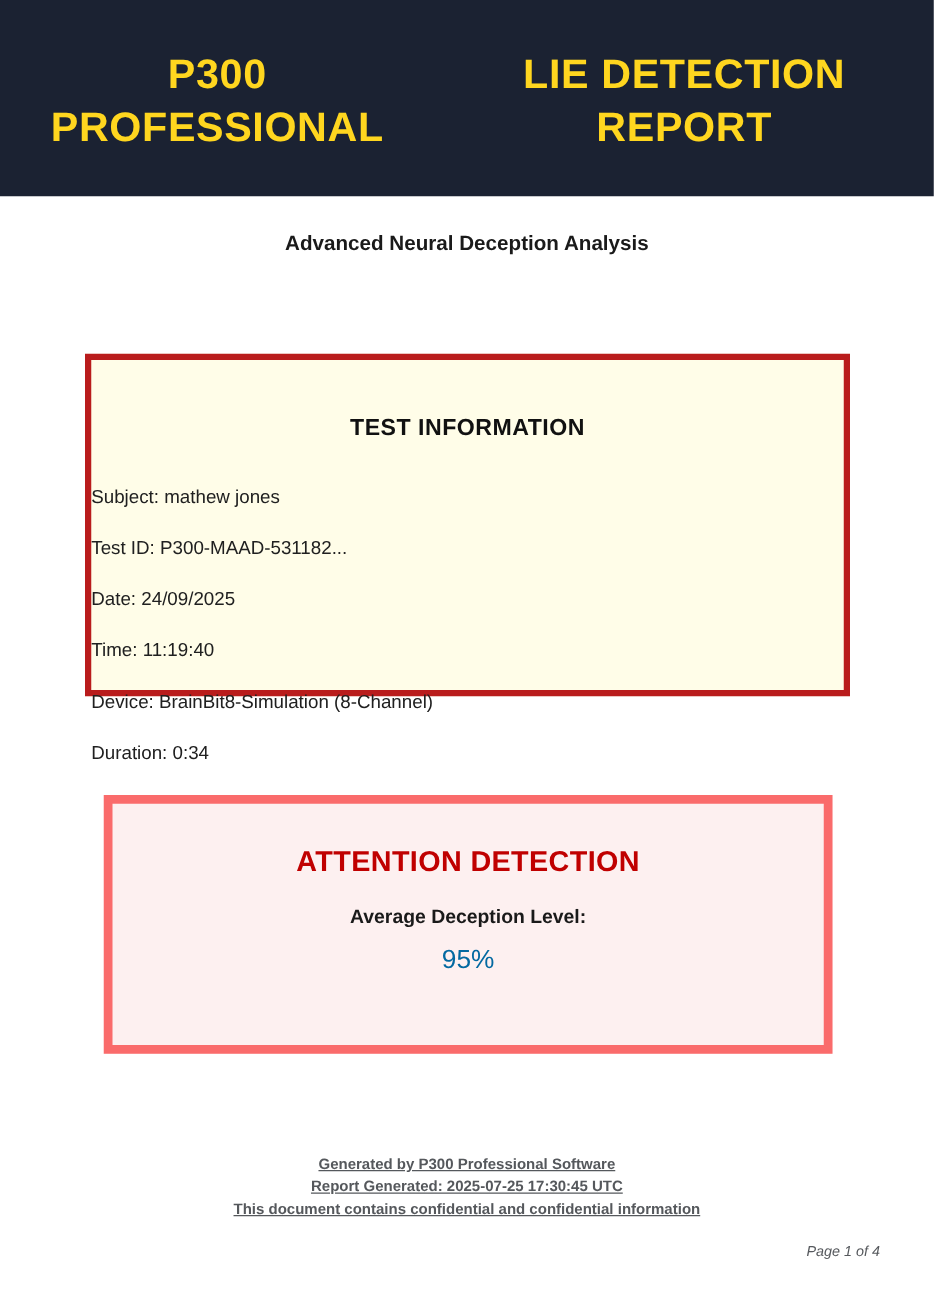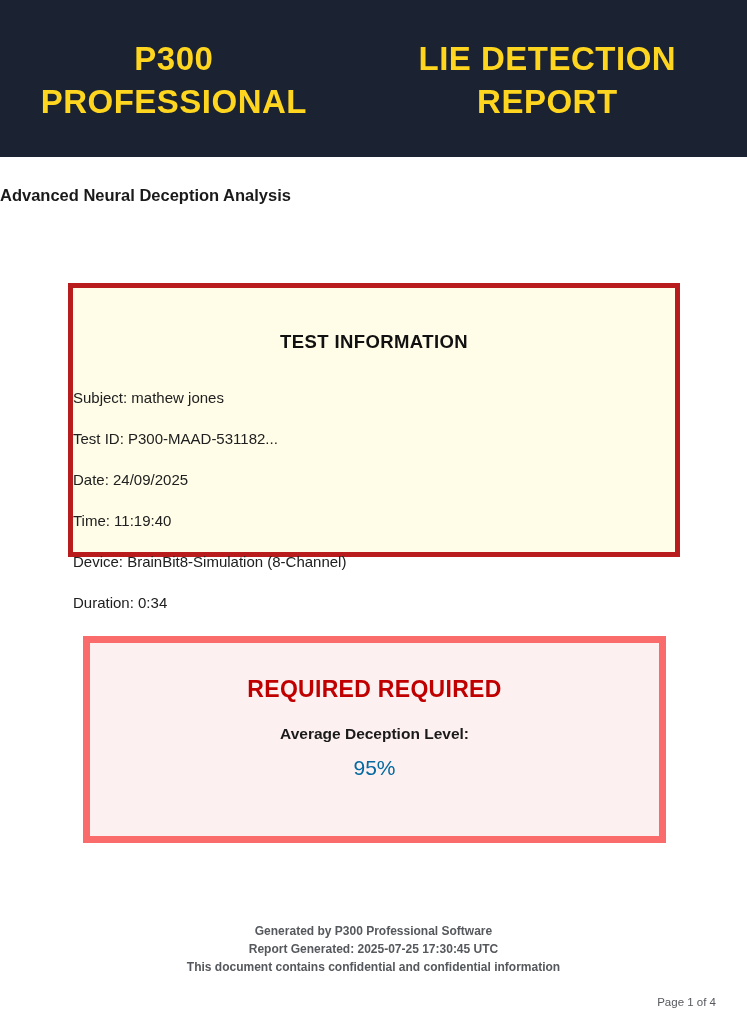--- a/index.html
+++ b/index.html
@@ -36,20 +36,21 @@
     color: #ffd61f;
     font-size: 33px;
     font-weight: bold;
     letter-spacing: 0.5px;
     line-height: 1.28;
     text-align: center;
   }
   
   .subtitle {
     margin-top: 29px;
+    text-align: center;
     font-size: 16.5px;
     font-weight: bold;
     color: #1a1a1a;
   }
   
   .info-box {
     position: absolute;
     left: 68px;
     top: 283px;
     width: 612px;
@@ -112,27 +113,29 @@
     left: 0;
     top: 922px;
     width: 100%;
     text-align: center;
     color: #55585c;
   }
   .footer-line {
     font-size: 12px;
     font-weight: bold;
     line-height: 18px;
+    text-decoration: underline;
   }
   .page-number {
     position: absolute;
-    right: 31px;
+    right: 43px;
     top: 996px;
     font-size: 11.5px;
     color: #56595d;
+    font-style: italic;
   }
 </style>
 </head>
 <body>
 
 <div class="page">
 
   <div class="header-banner">
     <div class="header-title-line">P300 PROFESSIONAL</div>
     <div class="header-title-line">LIE DETECTION REPORT</div>
@@ -144,21 +147,21 @@
     <div class="info-box-title">TEST INFORMATION</div>
     <div class="info-row">Subject: mathew jones</div>
     <div class="info-row">Test ID: P300-MAAD-531182...</div>
     <div class="info-row">Date: 24/09/2025</div>
     <div class="info-row">Time: 11:19:40</div>
     <div class="info-row">Device: BrainBit8-Simulation (8-Channel)</div>
     <div class="info-row">Duration: 0:34</div>
   </div>
 
   <div class="alert-box">
-    <div class="alert-title">REQUIRED REQUIRED</div>
+    <div class="alert-title">ATTENTION DETECTION</div>
     <div class="alert-label">Average Deception Level:</div>
     <div class="alert-value">95%</div>
   </div>
 
   <div class="footer">
     <div class="footer-line">Generated by P300 Professional Software</div>
     <div class="footer-line">Report Generated: 2025-07-25 17:30:45 UTC</div>
     <div class="footer-line">This document contains confidential and confidential information</div>
   </div>
 

